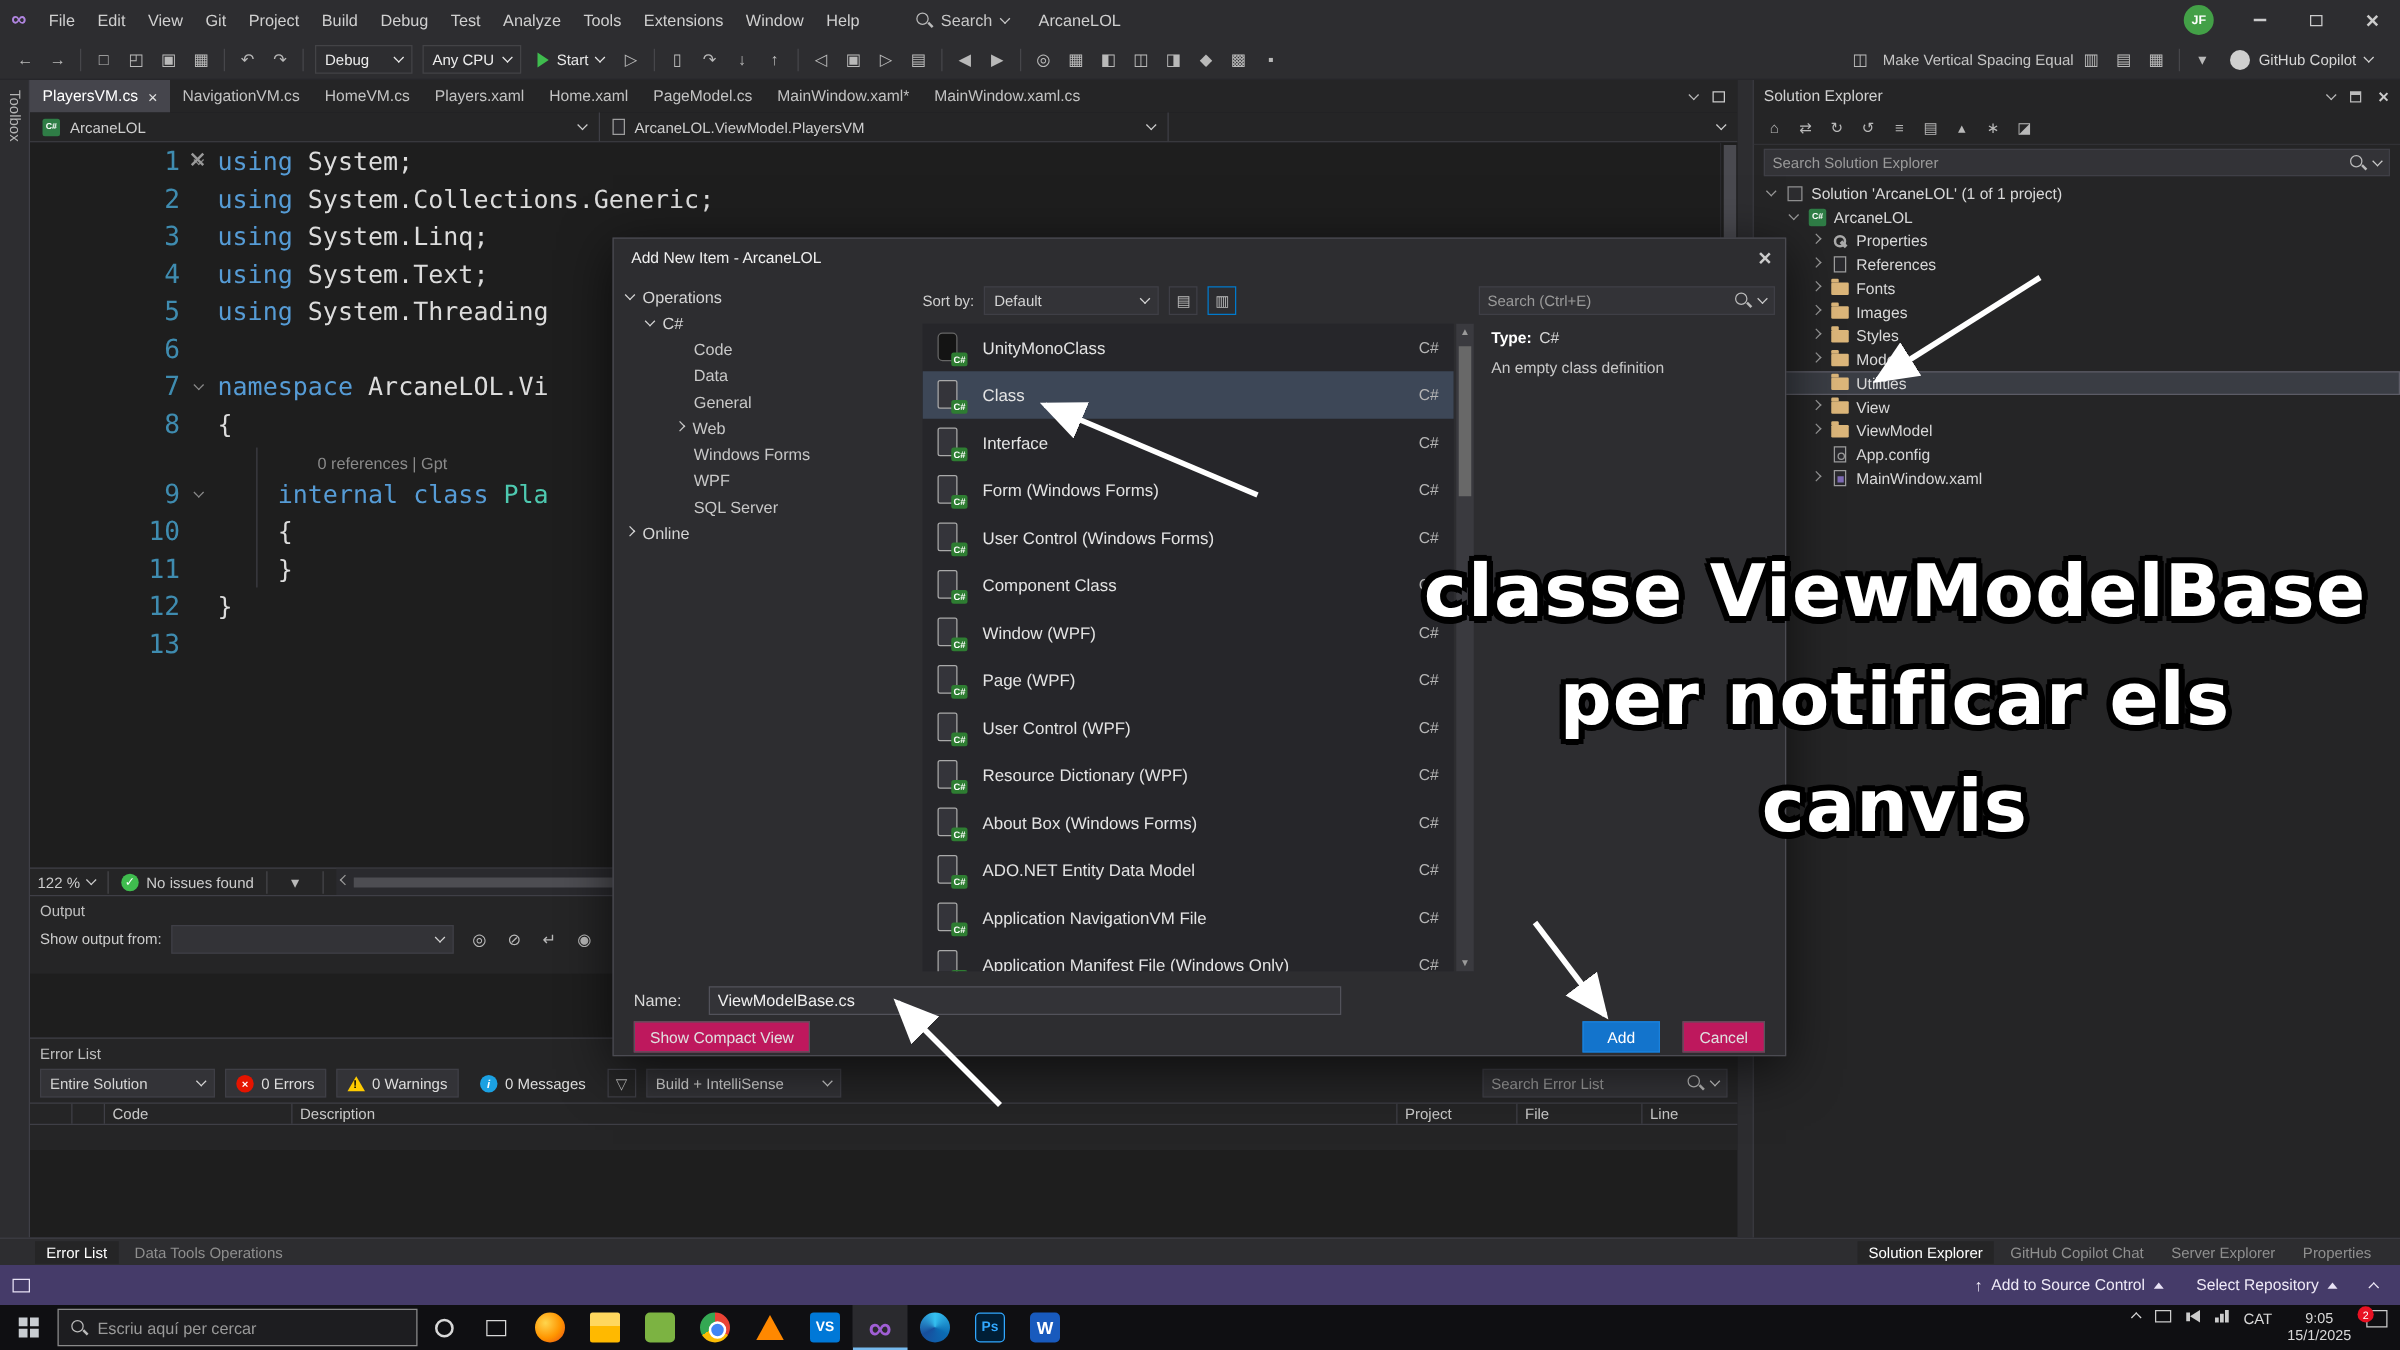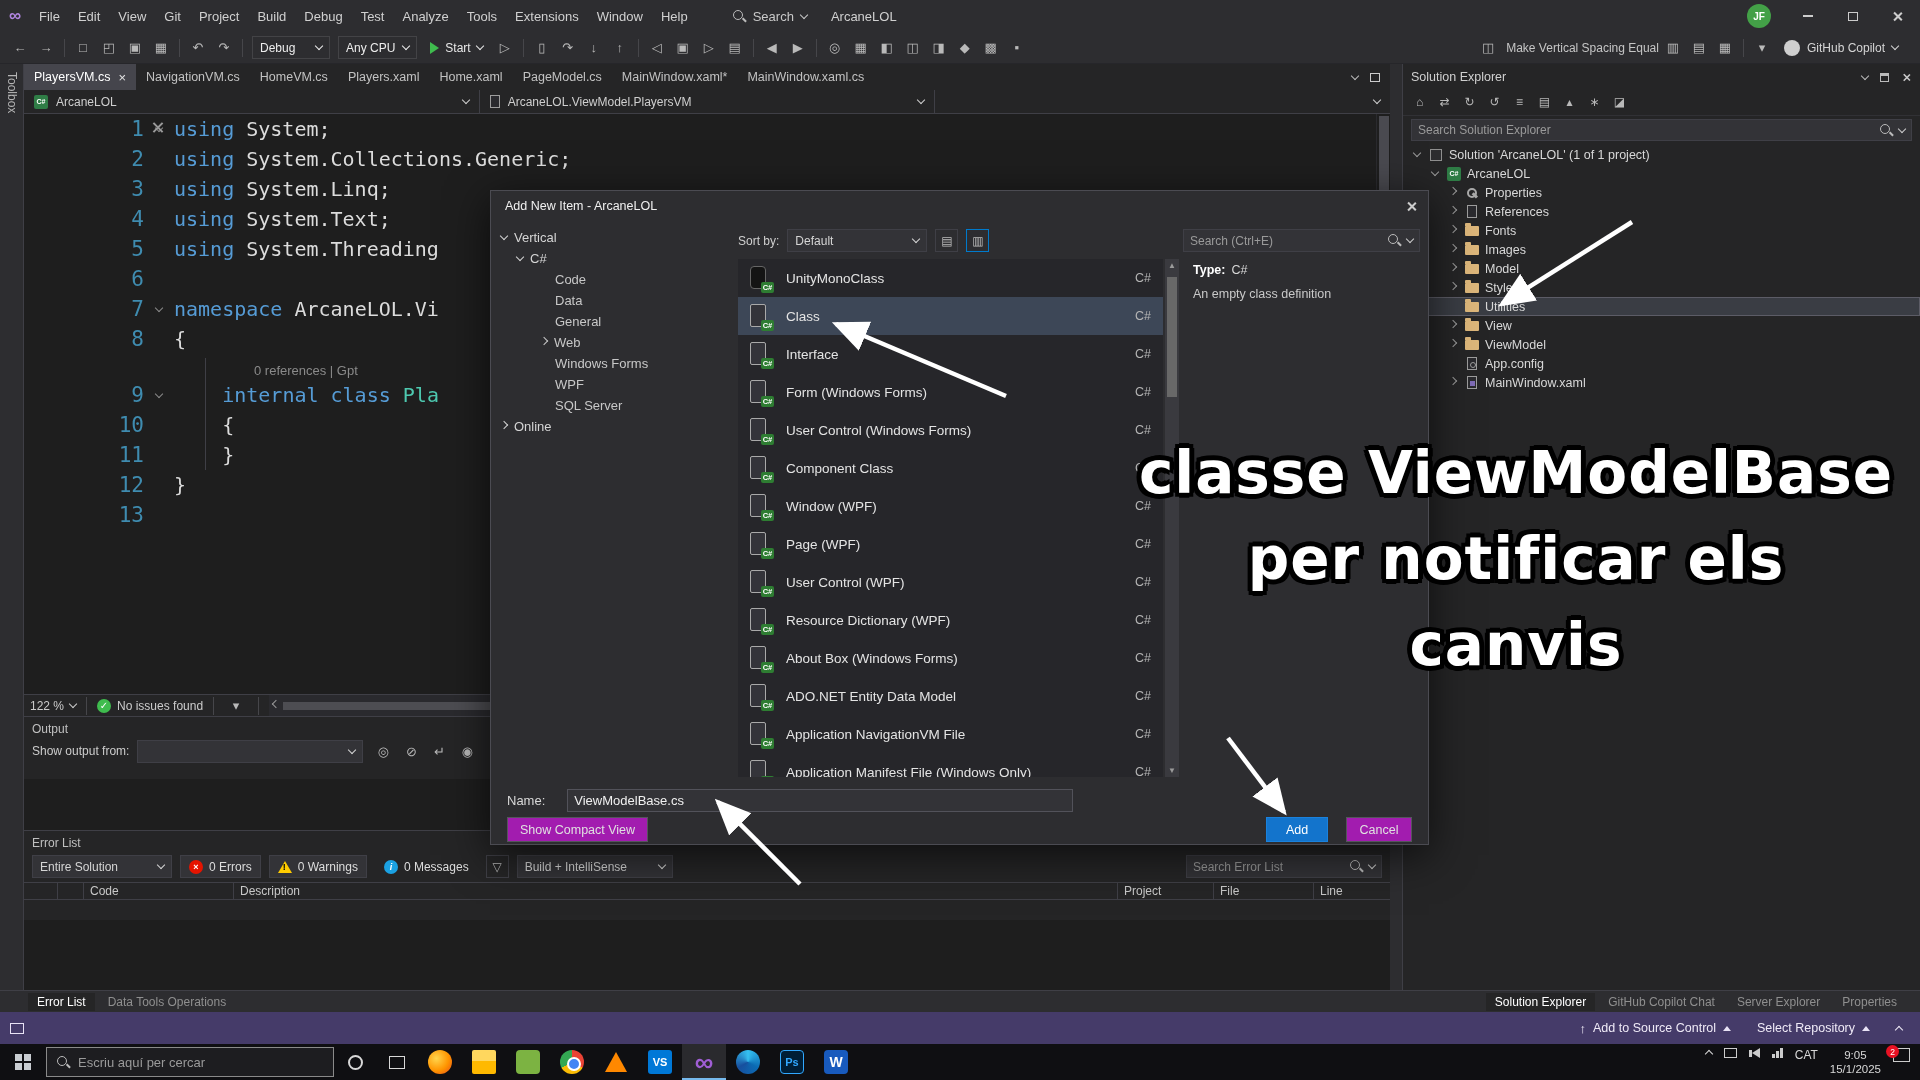--- a/index.html
+++ b/index.html
@@ -216,21 +216,21 @@
   flex-direction:column;align-items:center;justify-content:space-between;padding:2px 0;color:#9a9a9a;font-size:8px}
 #dlg-thumb{position:absolute;left:676px;top:86px;width:10px;height:120px;background:#686868}
 #dlg-details{position:absolute;left:702px;top:72px;width:225px;color:#d8d8d8;font-size:12.5px}
 #dlg-details .tline{display:flex;gap:6px}
 #dlg-details b{color:#fff}
 #dlg-desc{margin-top:10px;color:#c9c9c9}
 #dlg-namerow{position:absolute;left:16px;top:598px;width:905px;display:flex;align-items:center;gap:22px;color:#d8d8d8;font-size:13px}
 #name-input-wrap{width:506px;height:23px;background:#333337;border:1px solid #52525a;display:flex;align-items:center;padding:0 6px}
 #name-input-wrap .tin{font-size:13px;color:#f0f0f0}
 #dlg-buttons{position:absolute;left:16px;top:626px;width:905px;display:flex;align-items:center}
-.dbtn{height:25px;border:1px solid #55555c;background:#a21caf;color:#e0e0e0;display:flex;align-items:center;
+.dbtn{height:25px;border:1px solid #55555c;background:#be185d;color:#e0e0e0;display:flex;align-items:center;
   justify-content:center;padding:0 12px;font-size:12.5px}
 #btn-add{width:62px;margin-left:auto;background:var(--c-addbutton,#1374cc);border-color:#1a82dd;color:#ffffff}
 #btn-cancel{width:66px;margin-left:18px}
 
 
 #overlay{position:absolute;inset:0;z-index:90;pointer-events:none}
 #annot-text{position:absolute;left:1126px;top:430px;width:780px;text-align:center;
   font-family:"DejaVu Sans",sans-serif;font-weight:bold;font-size:58px;line-height:86px;color:#fff;letter-spacing:1px;
   text-shadow:-4px -4px 0 #000,4px -4px 0 #000,-4px 4px 0 #000,4px 4px 0 #000,-5px 0 0 #000,5px 0 0 #000,0 -5px 0 #000,0 5px 0 #000}
 </style>
@@ -657,30 +657,30 @@
           </span>
           <span>Images</span>
         </div>
         <div class="se-row" style="padding-left: 42px;">
           <span class="se-chv">
             <span class="cv r"></span>
           </span>
           <span class="fi">
             <span class="folder"></span>
           </span>
-          <span>Model</span>
+          <span>Styles</span>
         </div>
         <div class="se-row" style="padding-left: 42px;">
           <span class="se-chv">
             <span class="cv r"></span>
           </span>
           <span class="fi">
             <span class="folder"></span>
           </span>
-          <span>Styles</span>
+          <span>Model</span>
         </div>
         <div class="se-row selected" style="padding-left: 42px;">
           <span class="se-chv"></span>
           <span class="fi">
             <span class="folder"></span>
           </span>
           <span>Utilities</span>
         </div>
         <div class="se-row" style="padding-left: 42px;">
           <span class="se-chv">
@@ -812,21 +812,21 @@
   <div id="dialog" class="abs" style="position:absolute">
     <div id="dlg-titlebar">
       <span>Add New Item - ArcaneLOL</span>
       <span id="dlg-close">
           <span class="i-x"></span>
         </span>
     </div>
     <div id="dlg-tree">
         <div class="dtree-row lvl0">
           <span class="cv"></span>
-          <span>Vertical</span>
+          <span>Operations</span>
         </div>
         <div class="dtree-row lvl1">
           <span class="cv"></span>
           <span>C#</span>
         </div>
         <div class="dtree-row lvl2">
           <span class="tri-none"></span>
           <span>Code</span>
         </div>
         <div class="dtree-row lvl2">

